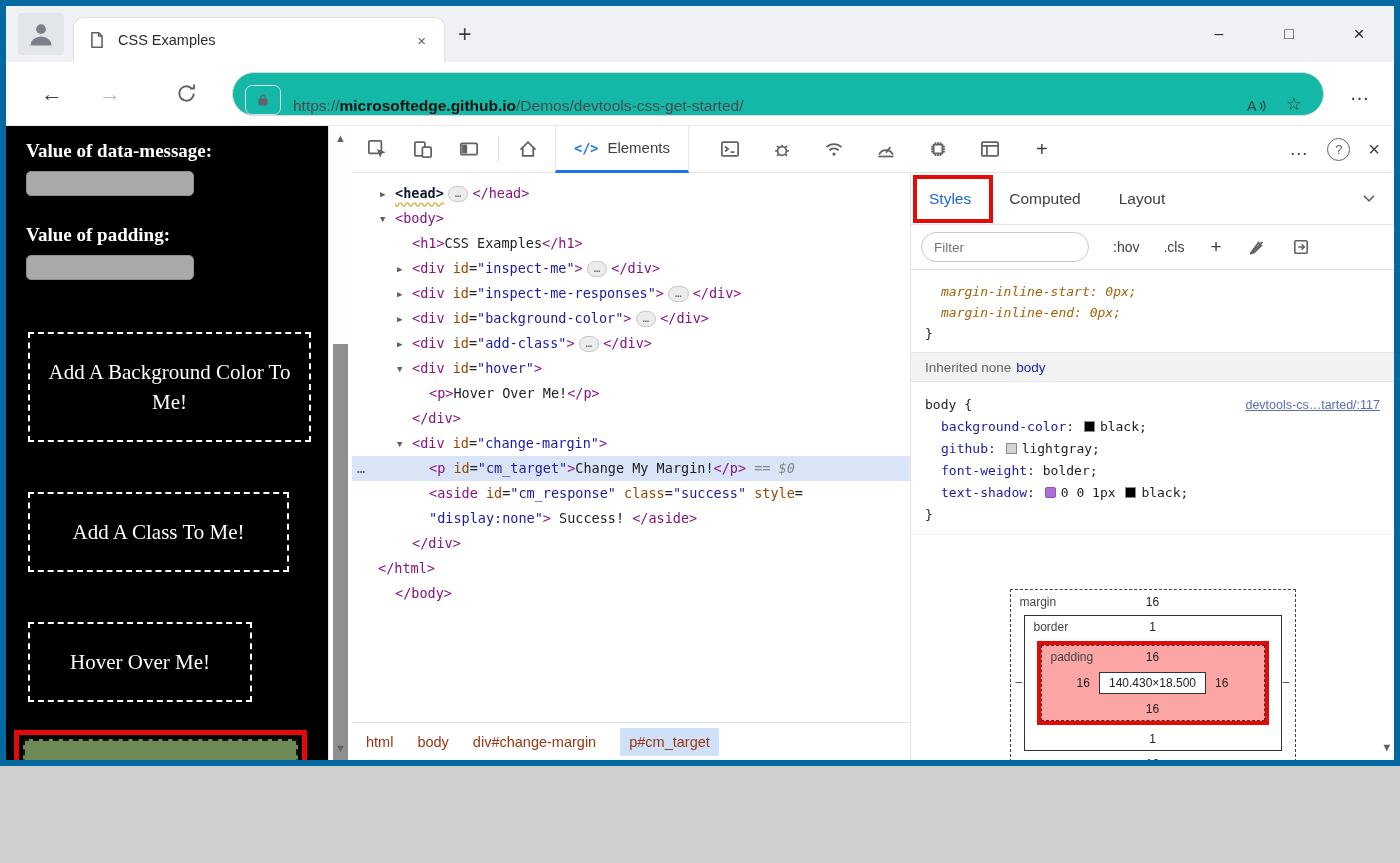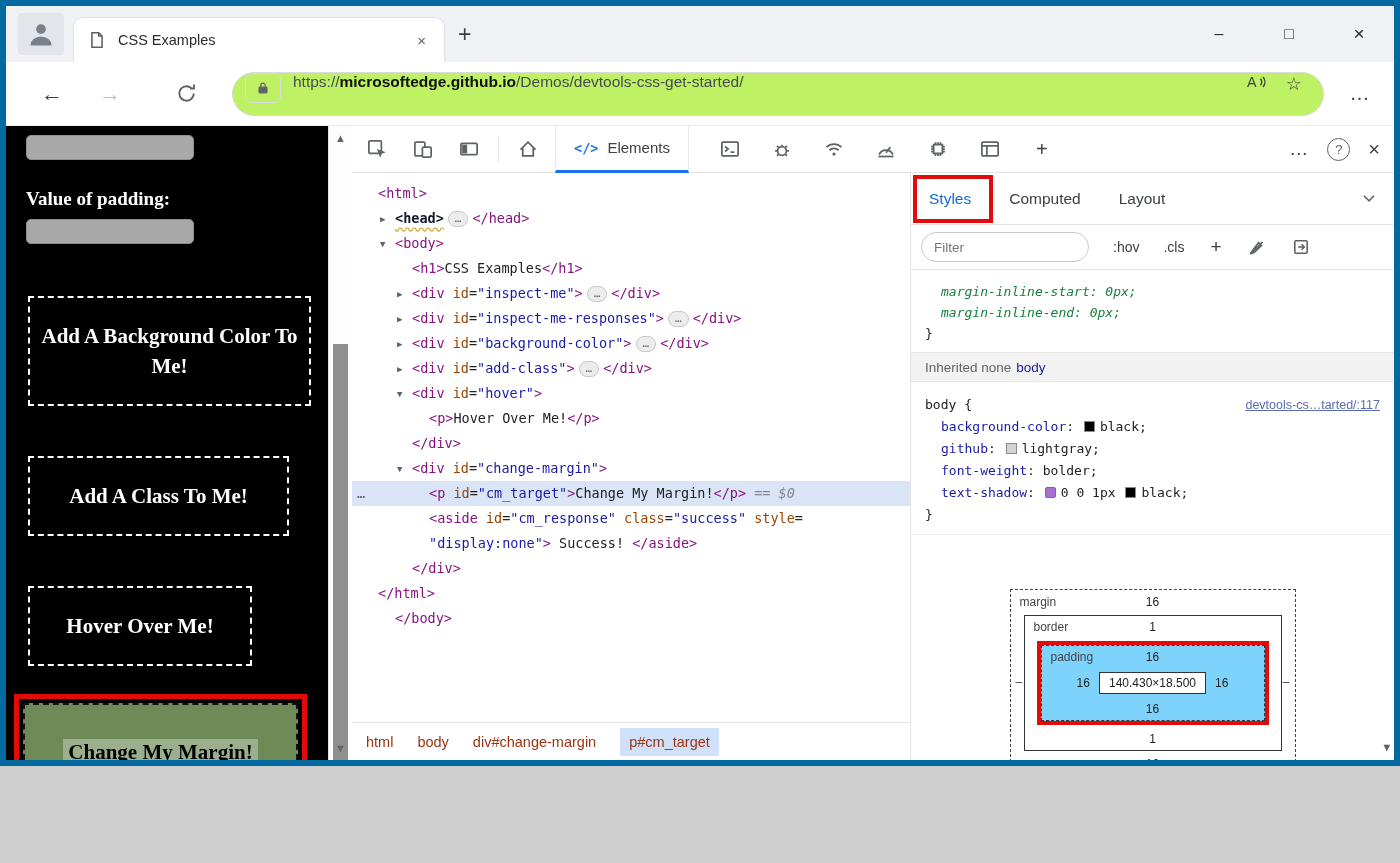--- a/index.html
+++ b/index.html
@@ -20,37 +20,37 @@
   .winbtn{width:70px;height:56px;display:flex;align-items:center;justify-content:center;font-size:16px;color:#2b2b2b;}
 
   
   .addressrow{position:absolute;top:56px;left:0;right:0;height:64px;background:#fff;border-bottom:1px solid #ececec;
     display:flex;align-items:center;}
   .navbtn{width:40px;text-align:center;font-size:22px;color:#3c4043;}
   .nav-back{margin-left:26px;}
   .nav-fwd{margin-left:18px;color:#b9bdc2;}
   .nav-refresh{margin-left:36px;display:flex;justify-content:center;}
   .pill{margin-left:26px;width:1092px;height:44px;border:1px solid #d8dadd;border-radius:22px;
-    display:flex;align-items:flex-start;padding:0 12px;background:#bef264;}
+    display:flex;align-items:flex-end;padding:0 12px;background:#14b8a6;}
   .siteinfo{width:36px;height:30px;border:1px solid #dadce0;border-radius:7px;display:flex;align-items:center;
     justify-content:center;margin-right:12px;}
   .url{font-size:15.5px;color:#474b50;flex:1;white-space:nowrap;overflow:hidden;}
   .url b{color:#111;font-weight:700;}
   .pill-ic{margin:0 9px;color:#3c4043;font-size:18px;display:flex;align-items:center;}
   .settings-dots{margin-left:16px;width:40px;text-align:center;font-size:20px;color:#3c4043;letter-spacing:1px;}
 
   
   .page{position:absolute;left:0;top:120px;width:322px;bottom:0;background:#000;color:#fff;
     font-family:"Liberation Serif",serif;font-weight:700;overflow:hidden;}
   .pg-label{margin:14px 0 0 20px;font-size:19px;}
   .pg-label.second{margin-top:28px;}
   .pg-input{display:block;margin:9px 0 0 20px;width:168px;height:25px;background:#a9a9a9;
     border:1px solid #8f8f8f;border-radius:5px;}
   .pg-btn{display:flex;align-items:center;justify-content:center;text-align:center;margin-left:22px;
-    background:#000;color:#fff;border:2px dashed #fff;font-family:"Liberation Serif",serif;font-weight:700;
+    background:#000;color:#fff;border:2px dashed #fff;font-family:"Liberation Serif",serif;font-weight:400;
     font-size:21px;line-height:30px;padding:8px;}
   .btn-bg{margin-top:52px;width:283px;height:110px;}
   .btn-class{margin-top:50px;width:261px;height:80px;}
   .btn-hover{margin-top:50px;width:224px;height:80px;}
   .red-annot-btn{margin:28px 0 0 8px;width:293px;border:5px solid #e50a0a;padding:4px;background:#000;}
   .btn-margin{width:100%;height:98px;background:#6d8a57;border:2px dashed #111;color:#000;
     display:flex;align-items:center;justify-content:center;font-family:"Liberation Serif",serif;
     font-weight:700;font-size:21px;}
   .btn-margin span{background:rgba(255,255,255,.32);padding:1px 5px;}
 
@@ -111,21 +111,21 @@
   .sp-toolbar{height:45px;border-bottom:1px solid #e3e3e3;display:flex;align-items:center;padding:0 10px;}
   .filter{width:168px;height:30px;border:1px solid #c9c9c9;border-radius:15px;font-size:13.5px;
     padding:0 12px;color:#333;font-family:"Liberation Sans",sans-serif;outline:none;}
   .filter::placeholder{color:#767676;}
   .sp-btn{font-size:14px;color:#3c4043;margin-left:24px;}
   .sp-plus{font-size:19px;margin-left:26px;color:#3c4043;}
   .sp-ic{margin-left:26px;display:flex;align-items:center;}
   .sp-scroll{position:absolute;top:98px;left:0;right:0;bottom:0;overflow:hidden;
     font-family:"DejaVu Sans Mono",monospace;font-size:13px;color:#202124;}
   .partial{padding:10px 0 8px 14px;line-height:21px;}
-  .pr-line.it{color:#15803d;font-style:italic;}
+  .pr-line.it{color:#a16207;font-style:italic;}
   .inherited{height:30px;background:#f2f2f2;border-top:1px solid #e6e6e6;border-bottom:1px solid #e6e6e6;
     display:flex;align-items:center;padding-left:14px;font-family:"Liberation Sans",sans-serif;
     font-size:13.5px;color:#5f6368;}
   .inherited a{color:#1a1aa6;margin-left:5px;text-decoration:none;}
   .rule{padding:12px 14px 8px;line-height:22px;border-bottom:1px solid #eee;}
   .rule-head{display:flex;align-items:baseline;}
   .selector{color:#202124;}
   .src{margin-left:auto;color:#5b6db1;text-decoration:underline;font-size:12.5px;
     font-family:"Liberation Sans",sans-serif;}
   .decl{padding-left:16px;}
@@ -137,21 +137,21 @@
 
   
   .bm{width:286px;margin:54px auto 0;font-family:"Liberation Sans",sans-serif;font-size:12px;color:#222;}
   .bm-margin{border:1px dashed #444;background:#fff;padding:3px 0 5px;position:relative;}
   .bm-head{position:relative;height:19px;}
   .bm-label{position:absolute;left:9px;top:2px;color:#444;}
   .bm-value{display:block;text-align:center;padding-top:2px;}
   .bm-bot{text-align:center;padding-top:3px;}
   .bm-border{border:1px solid #333;margin:3px 13px;padding:2px 0 4px;}
   .bm-padwrap{border:4px solid #e50a0a;margin:4px 12px;}
-  .bm-padding{border:1px dashed #333;background:#7dd3fc;padding:2px 0 4px;}
+  .bm-padding{border:1px dashed #333;background:#fca5a5;padding:2px 0 4px;}
   .bm-mid{display:flex;align-items:center;justify-content:center;gap:9px;height:32px;}
   .bm-content{border:1px solid #333;background:#fff;padding:3px 9px;}
   .bm-dash{position:absolute;top:50%;margin-top:-8px;color:#444;}
   .bm-dash.l{left:5px;} .bm-dash.r{right:5px;}
   .sp-down{position:absolute;right:4px;bottom:6px;font-size:11px;color:#5f6368;}
 
   svg.ic{stroke:#5f6368;fill:none;stroke-width:1.4;}
 </style>
 </head>
 <body>
@@ -203,20 +203,21 @@
           <text x="1" y="13" font-size="13" fill="#3c4043" font-family="Liberation Sans, sans-serif">A</text>
           <path d="M13 5 a4 4 0 0 1 0 6 M15.5 3.5 a7 7 0 0 1 0 9" stroke="#3c4043" fill="none" stroke-width="1.3"></path>
         </svg>
       </span>
       <span class="pill-ic">☆</span>
     </div>
     <span class="settings-dots">…</span>
   </div>
 
   <div class="page">
+    <div class="pg-label">Value of data-message:</div>
     <div class="pg-input"></div>
     <div class="pg-label second">Value of padding:</div>
     <div class="pg-input"></div>
     <div class="pg-btn btn-bg">Add A Background Color To Me!</div>
     <div class="pg-btn btn-class">Add A Class To Me!</div>
     <div class="pg-btn btn-hover">Hover Over Me!</div>
     <div class="red-annot-btn">
       <div class="btn-margin">
         <span>Change My Margin!</span>
       </div>
@@ -303,21 +304,20 @@
         <span class="dt-more">…</span>
         <span class="dt-help">?</span>
         <span class="dt-close">×</span>
       </span>
     </div>
 
     <div class="dt-body">
 
       <div class="dom-panel">
         <div class="dom-tree">
-            <div class="dom-line" style="padding-left: 26px;"><span class="tk-t">&lt;html&gt;</span></div>
             <div class="dom-line" style="padding-left: 43px;"><span class="dl-arrow" style="left: 28px;">▶</span><span class="tk-w">&lt;head&gt;</span><span class="tk-b">…</span><span class="tk-t">&lt;/head&gt;</span></div>
             <div class="dom-line" style="padding-left: 43px;"><span class="dl-arrow" style="left: 28px;">▼</span><span class="tk-t">&lt;body&gt;</span></div>
             <div class="dom-line" style="padding-left: 60px;"><span class="tk-t">&lt;h1&gt;</span><span class="tk-x">CSS Examples</span><span class="tk-t">&lt;/h1&gt;</span></div>
             <div class="dom-line" style="padding-left: 60px;"><span class="dl-arrow" style="left: 45px;">▶</span><span class="tk-t">&lt;div</span><span class="tk-a"> id</span><span class="tk-x">=</span><span class="tk-v">"inspect-me"</span><span class="tk-t">&gt;</span><span class="tk-b">…</span><span class="tk-t">&lt;/div&gt;</span></div>
             <div class="dom-line" style="padding-left: 60px;"><span class="dl-arrow" style="left: 45px;">▶</span><span class="tk-t">&lt;div</span><span class="tk-a"> id</span><span class="tk-x">=</span><span class="tk-v">"inspect-me-responses"</span><span class="tk-t">&gt;</span><span class="tk-b">…</span><span class="tk-t">&lt;/div&gt;</span></div>
             <div class="dom-line" style="padding-left: 60px;"><span class="dl-arrow" style="left: 45px;">▶</span><span class="tk-t">&lt;div</span><span class="tk-a"> id</span><span class="tk-x">=</span><span class="tk-v">"background-color"</span><span class="tk-t">&gt;</span><span class="tk-b">…</span><span class="tk-t">&lt;/div&gt;</span></div>
             <div class="dom-line" style="padding-left: 60px;"><span class="dl-arrow" style="left: 45px;">▶</span><span class="tk-t">&lt;div</span><span class="tk-a"> id</span><span class="tk-x">=</span><span class="tk-v">"add-class"</span><span class="tk-t">&gt;</span><span class="tk-b">…</span><span class="tk-t">&lt;/div&gt;</span></div>
             <div class="dom-line" style="padding-left: 60px;"><span class="dl-arrow" style="left: 45px;">▼</span><span class="tk-t">&lt;div</span><span class="tk-a"> id</span><span class="tk-x">=</span><span class="tk-v">"hover"</span><span class="tk-t">&gt;</span></div>
             <div class="dom-line" style="padding-left: 77px;"><span class="tk-t">&lt;p&gt;</span><span class="tk-x">Hover Over Me!</span><span class="tk-t">&lt;/p&gt;</span></div>
             <div class="dom-line" style="padding-left: 60px;"><span class="tk-t">&lt;/div&gt;</span></div>

